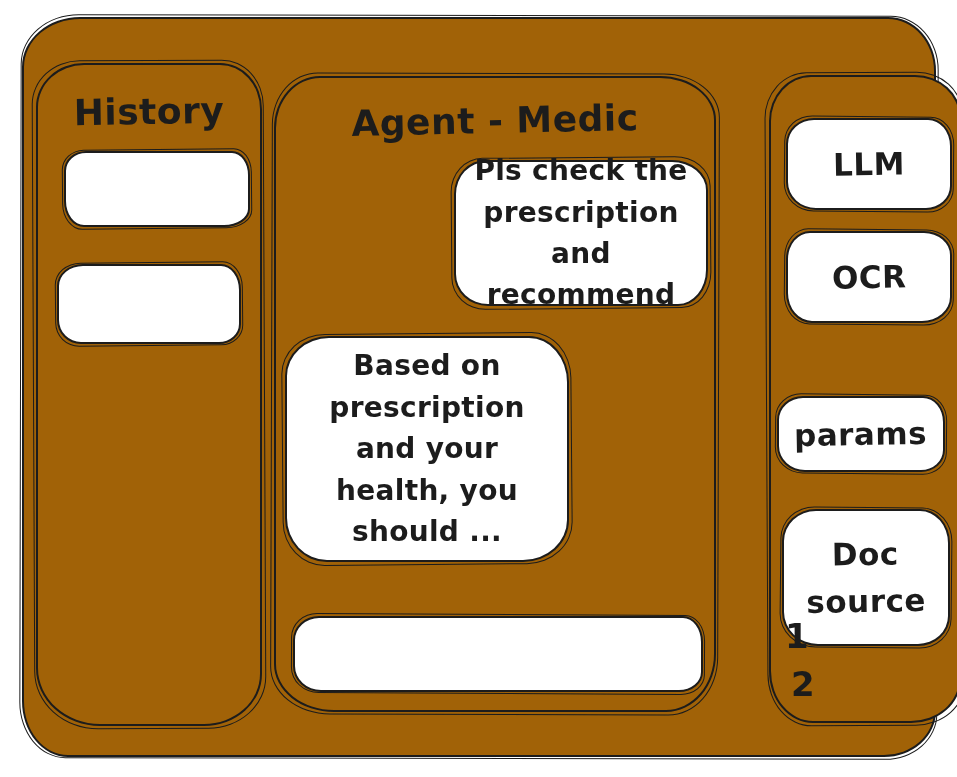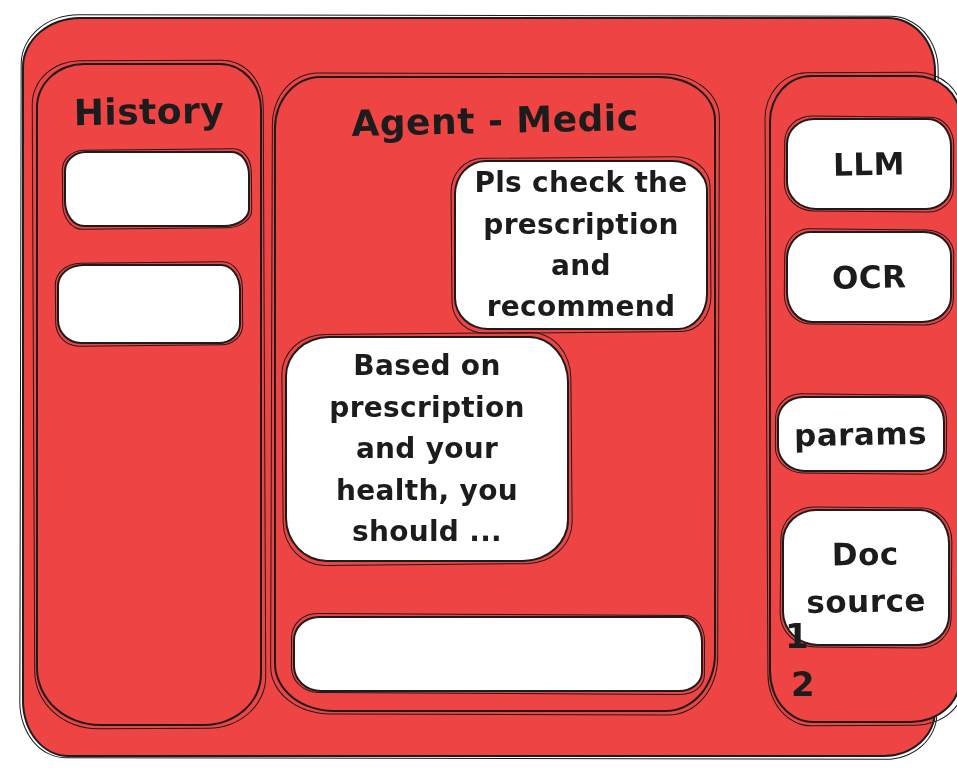--- a/index.html
+++ b/index.html
@@ -9,21 +9,21 @@
     width: 957px;
     height: 777px;
     background: #ffffff;
     font-family: "DejaVu Sans", sans-serif;
     color: #1c1c1c;
     overflow: hidden;
   }
   
   .sketch {
     position: absolute;
-    background: #ef4444;
+    background: #a16207;
     border: 2.6px solid #1c1c1c;
   }
   .sketch::after {
     content: "";
     position: absolute;
     inset: -5px;
     border: 1.6px solid #1c1c1c;
     border-radius: inherit;
     transform: rotate(.4deg);
     pointer-events: none;
@@ -86,21 +86,21 @@
     border: 1.5px solid #1c1c1c; border-radius: inherit;
     transform: rotate(-.5deg); pointer-events: none;
   }
   .bubble-text {
     white-space: pre-line;
     font-size: 28px;
     font-weight: 600;
     line-height: 1.48;
     letter-spacing: .3px;
   }
-  .bubble-user  { left: 178px; top: 82px;  width: 254px; height: 170px; border-radius: 32px 36px 30px 34px / 34px 30px 36px 32px; }
+  .bubble-user  { left: 178px; top: 82px;  width: 254px; height: 146px; border-radius: 32px 36px 30px 34px / 34px 30px 36px 32px; }
   .bubble-agent { left: 9px;  top: 258px; width: 284px; height: 226px; border-radius: 44px 40px 46px 42px / 40px 46px 42px 44px; }
   .input-box {
     position: absolute;
     left: 17px; top: 538px; width: 410px; height: 76px;
     border: 2.6px solid #1c1c1c;
     border-radius: 26px 20px 24px 28px / 24px 26px 20px 26px;
     background: #fff;
   }
   .input-box::after {
     content: ""; position: absolute; inset: -4px;

